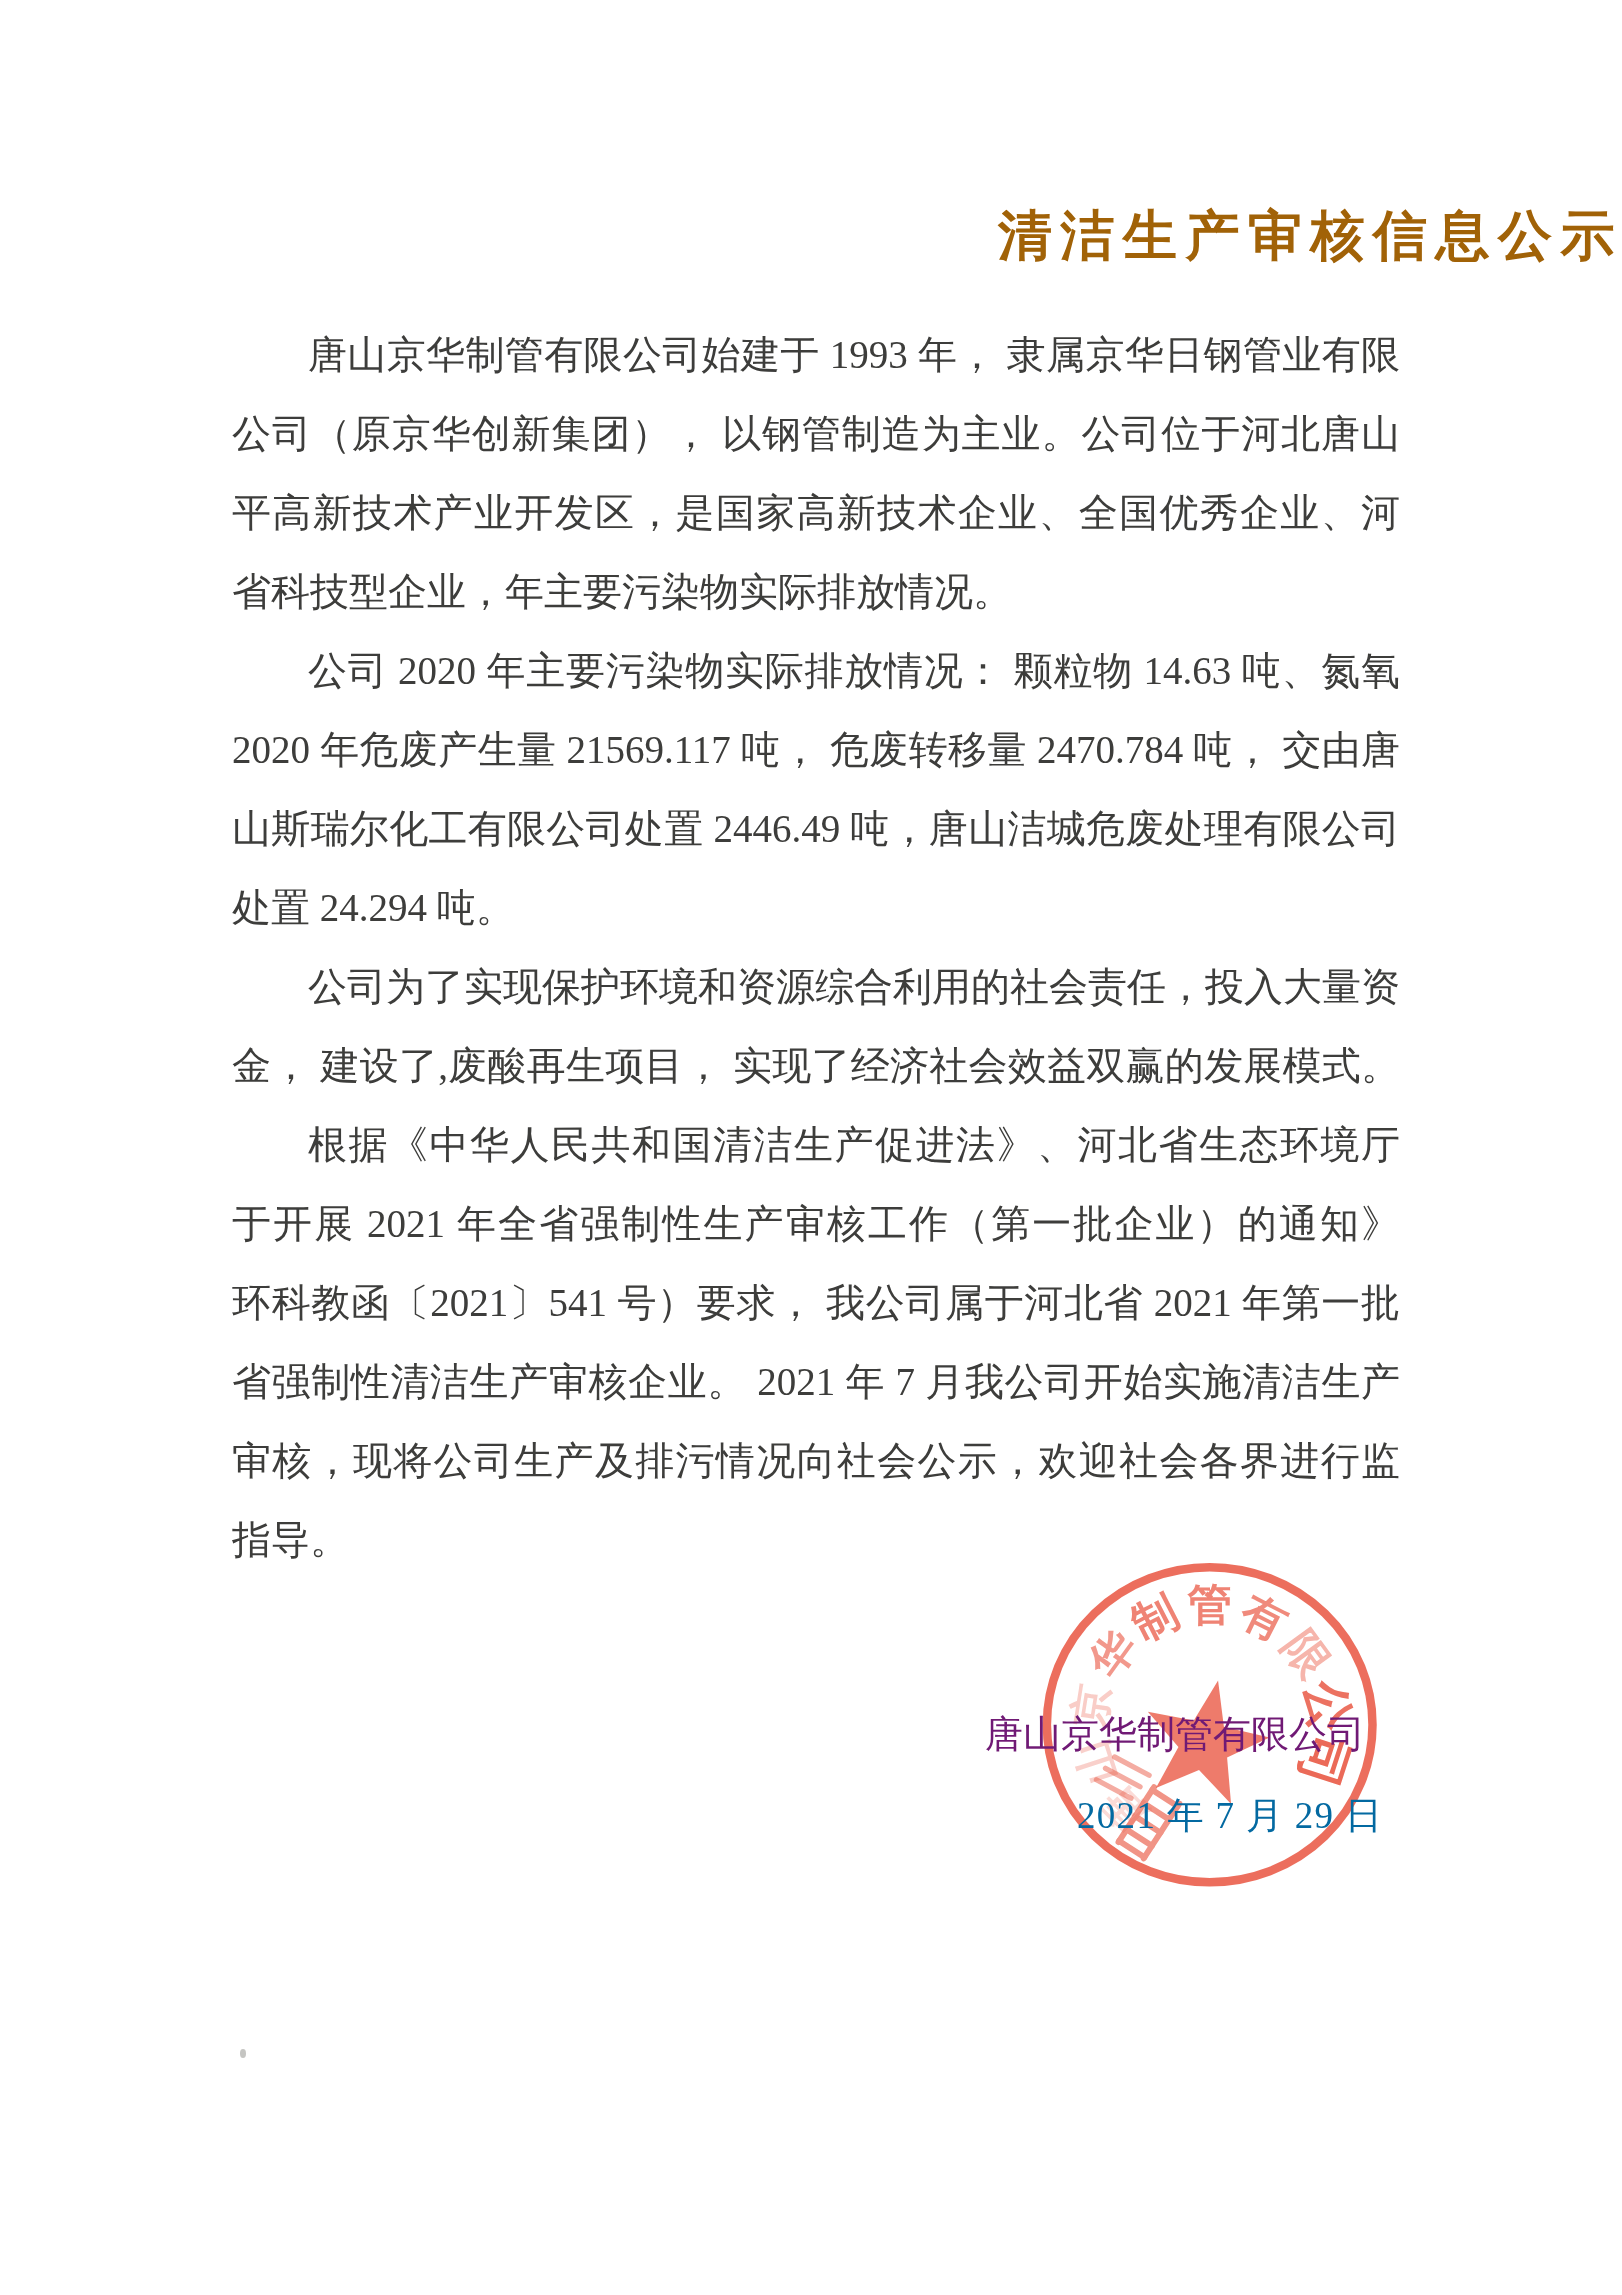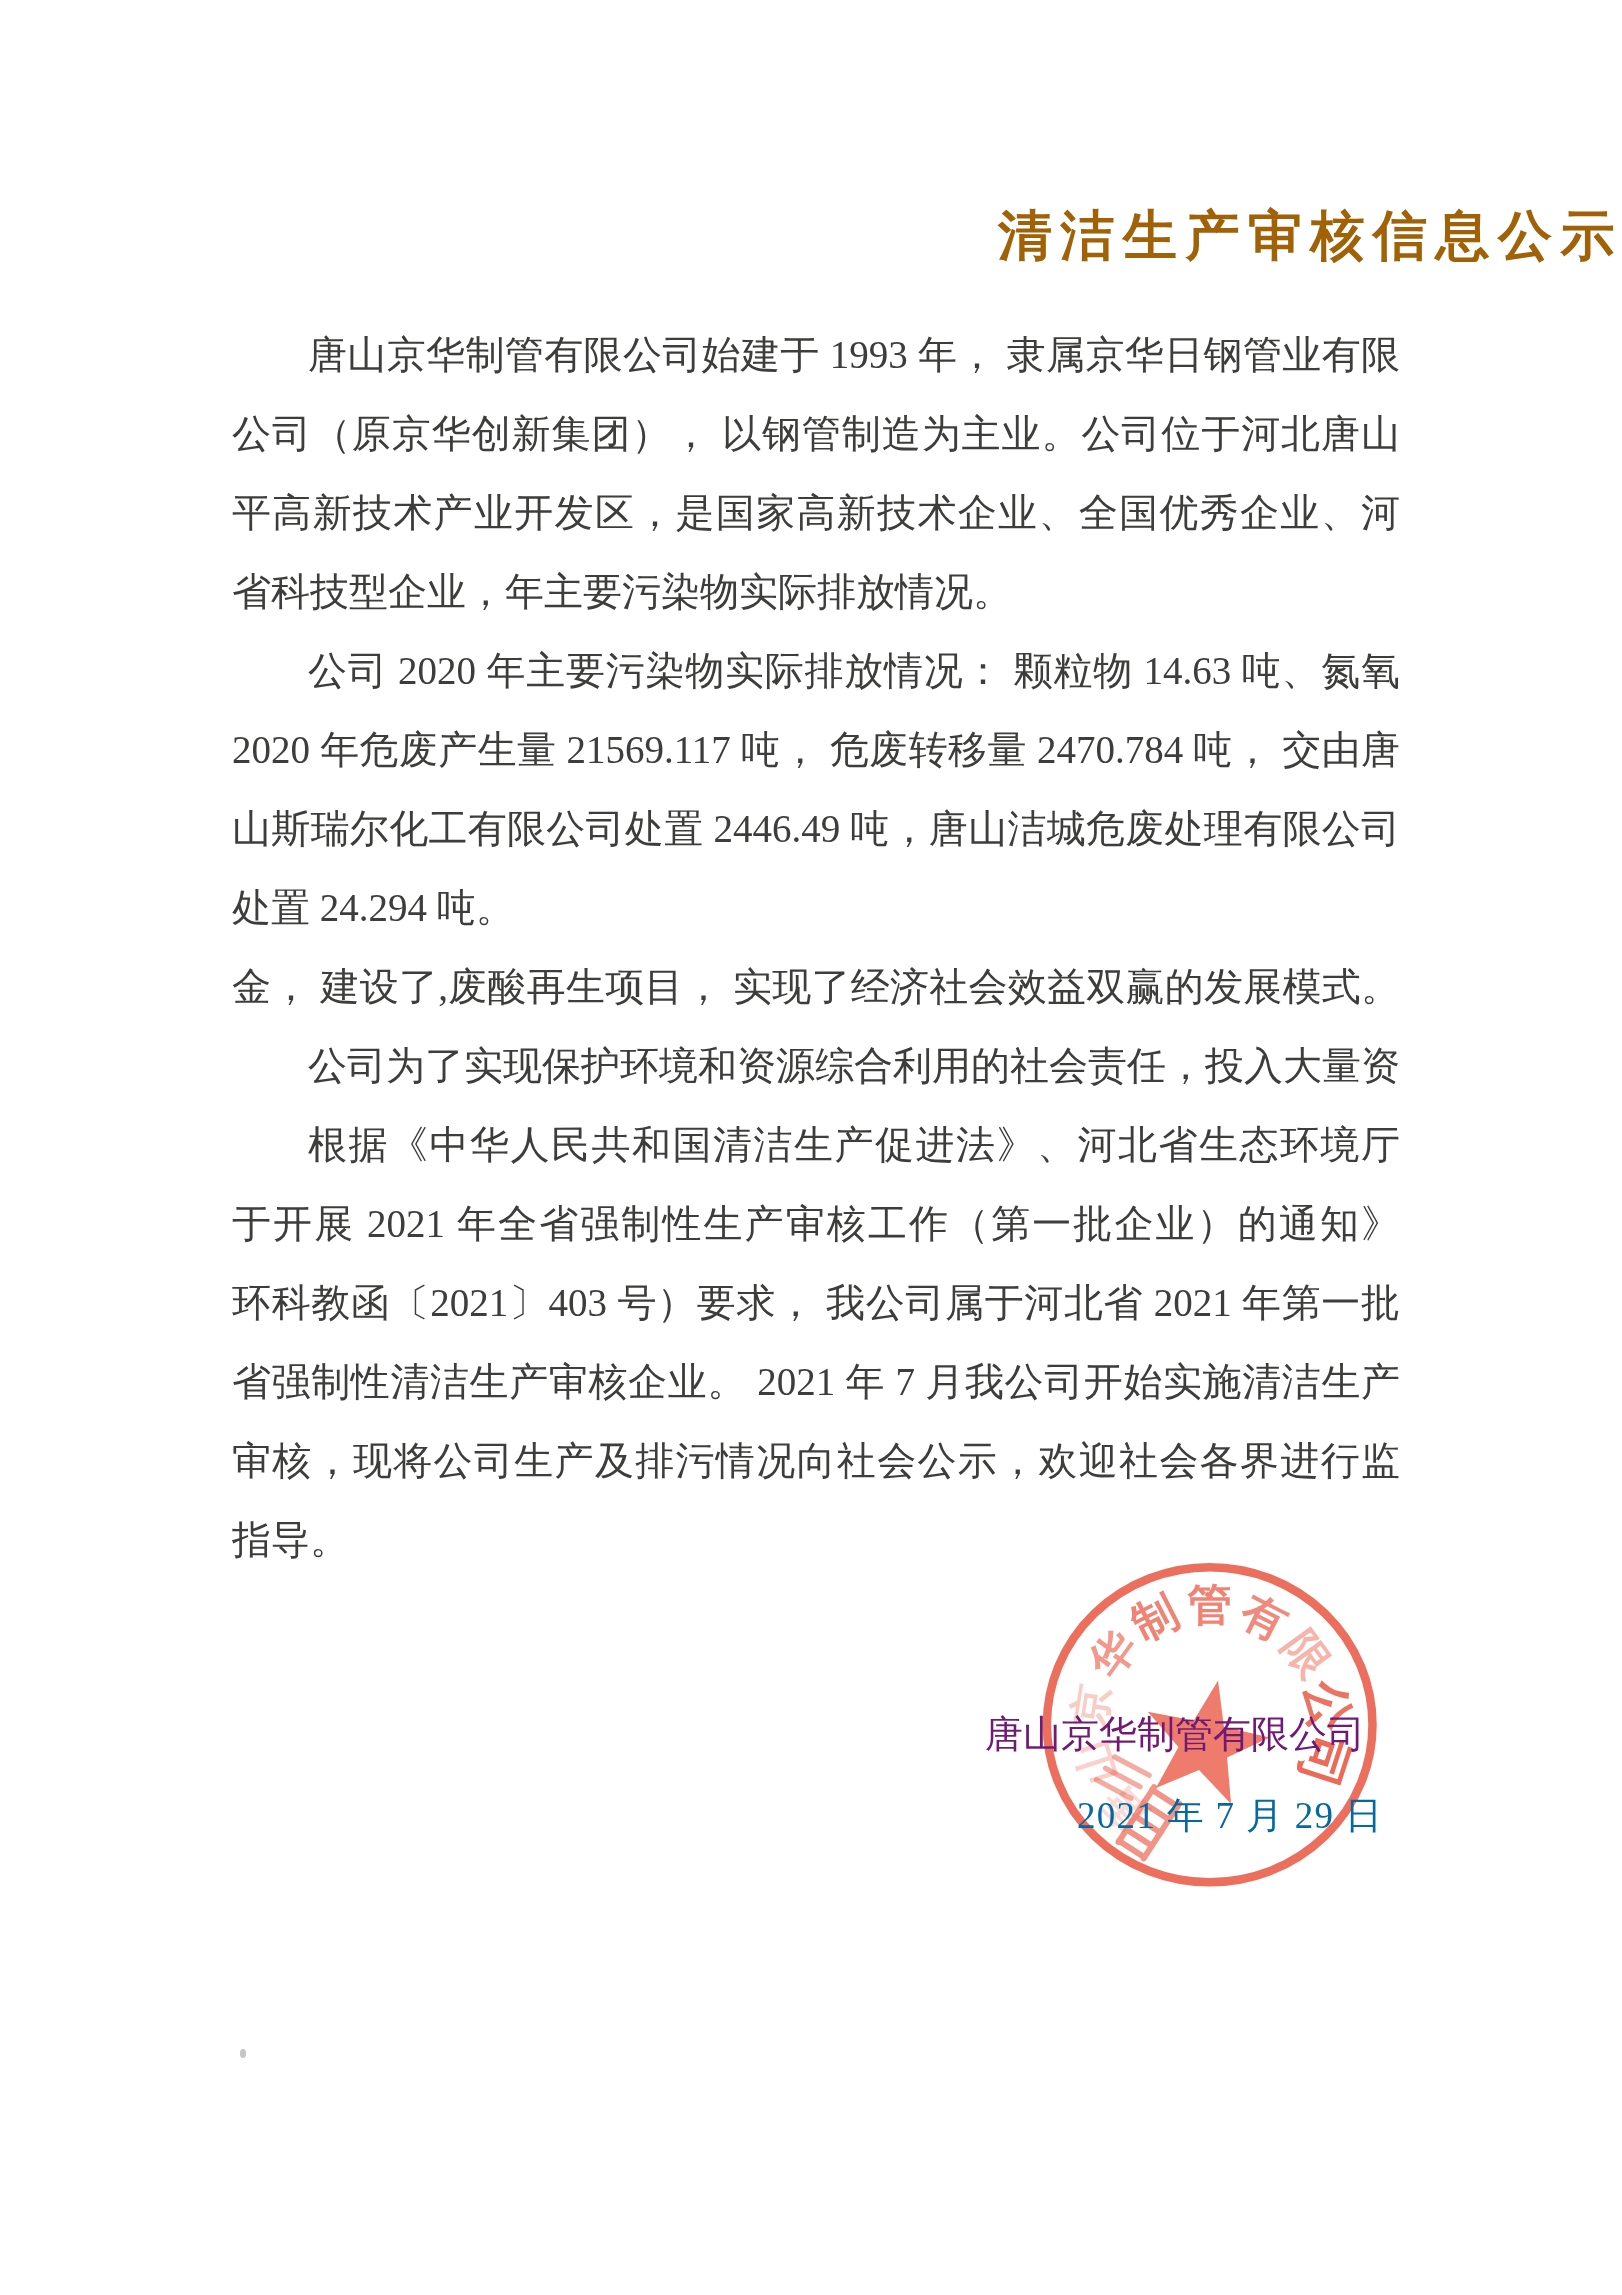--- a/index.html
+++ b/index.html
@@ -70,25 +70,25 @@
 
   <div class="body-text" style="color: rgb(61, 61, 59);">
       <div class="line indent j">唐山京华制管有限公司始建于 1993 年， 隶属京华日钢管业有限</div>
       <div class="line j">公司（原京华创新集团）， 以钢管制造为主业。公司位于河北唐山开</div>
       <div class="line j">平高新技术产业开发区，是国家高新技术企业、全国优秀企业、河北</div>
       <div class="line">省科技型企业，年主要污染物实际排放情况。</div>
       <div class="line indent j">公司 2020 年主要污染物实际排放情况： 颗粒物 14.63 吨、氮氧</div>
       <div class="line j">2020 年危废产生量 21569.117 吨， 危废转移量 2470.784 吨， 交由唐</div>
       <div class="line j">山斯瑞尔化工有限公司处置 2446.49 吨，唐山洁城危废处理有限公司</div>
       <div class="line">处置 24.294 吨。</div>
+      <div class="line indent j">公司为了实现保护环境和资源综合利用的社会责任，投入大量资</div>
       <div class="line j">金， 建设了,废酸再生项目， 实现了经济社会效益双赢的发展模式。</div>
-      <div class="line indent j">公司为了实现保护环境和资源综合利用的社会责任，投入大量资</div>
       <div class="line indent j">根据《中华人民共和国清洁生产促进法》、河北省生态环境厅《关</div>
       <div class="line j">于开展 2021 年全省强制性生产审核工作（第一批企业）的通知》（冀</div>
-      <div class="line j">环科教函〔2021〕403 号）要求， 我公司属于河北省 2021 年第一批</div>
+      <div class="line j">环科教函〔2021〕541 号）要求， 我公司属于河北省 2021 年第一批</div>
       <div class="line j">省强制性清洁生产审核企业。 2021 年 7 月我公司开始实施清洁生产</div>
       <div class="line j">审核，现将公司生产及排污情况向社会公示，欢迎社会各界进行监督、</div>
       <div class="line">指导。</div>
     </div>
 
   <svg class="stamp" viewBox="0 0 520 520" xmlns="http://www.w3.org/2000/svg">
     <ellipse id="stamp-ring" cx="258" cy="255" rx="249" ry="241" fill="none" stroke-width="13" opacity="0.88" stroke="#e8503b"></ellipse>
     <polygon id="stamp-star" opacity="0.80" fill="#e8503b" points="270.8,187.2 279.7,258.2 349.5,274.5 284.6,305.0 290.7,376.4 241.7,324.1 175.7,351.9 210.2,289.2 163.4,235.0 233.7,248.5"></polygon>
     <g id="stamp-artifact" fill="none" stroke-linecap="round" stroke="#e8503b">
       <g stroke-width="8" opacity="0.5" transform="rotate(28 130 335)">

